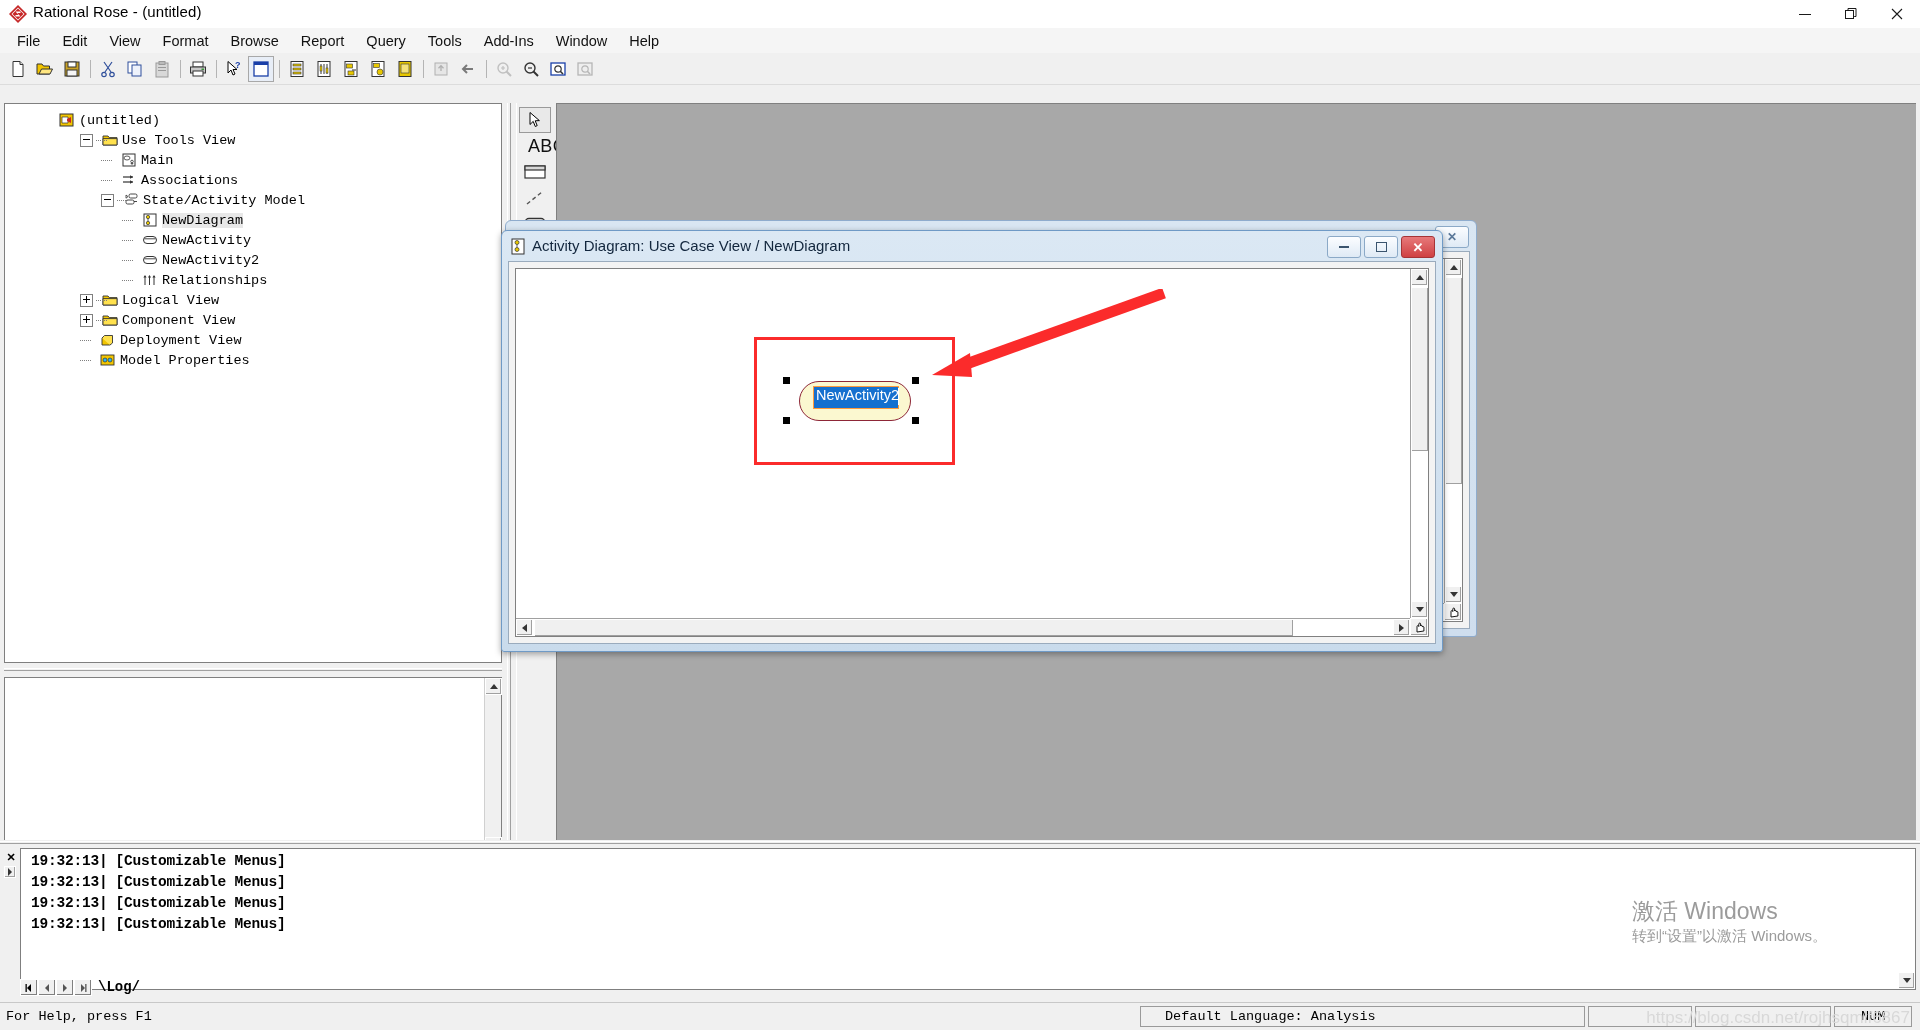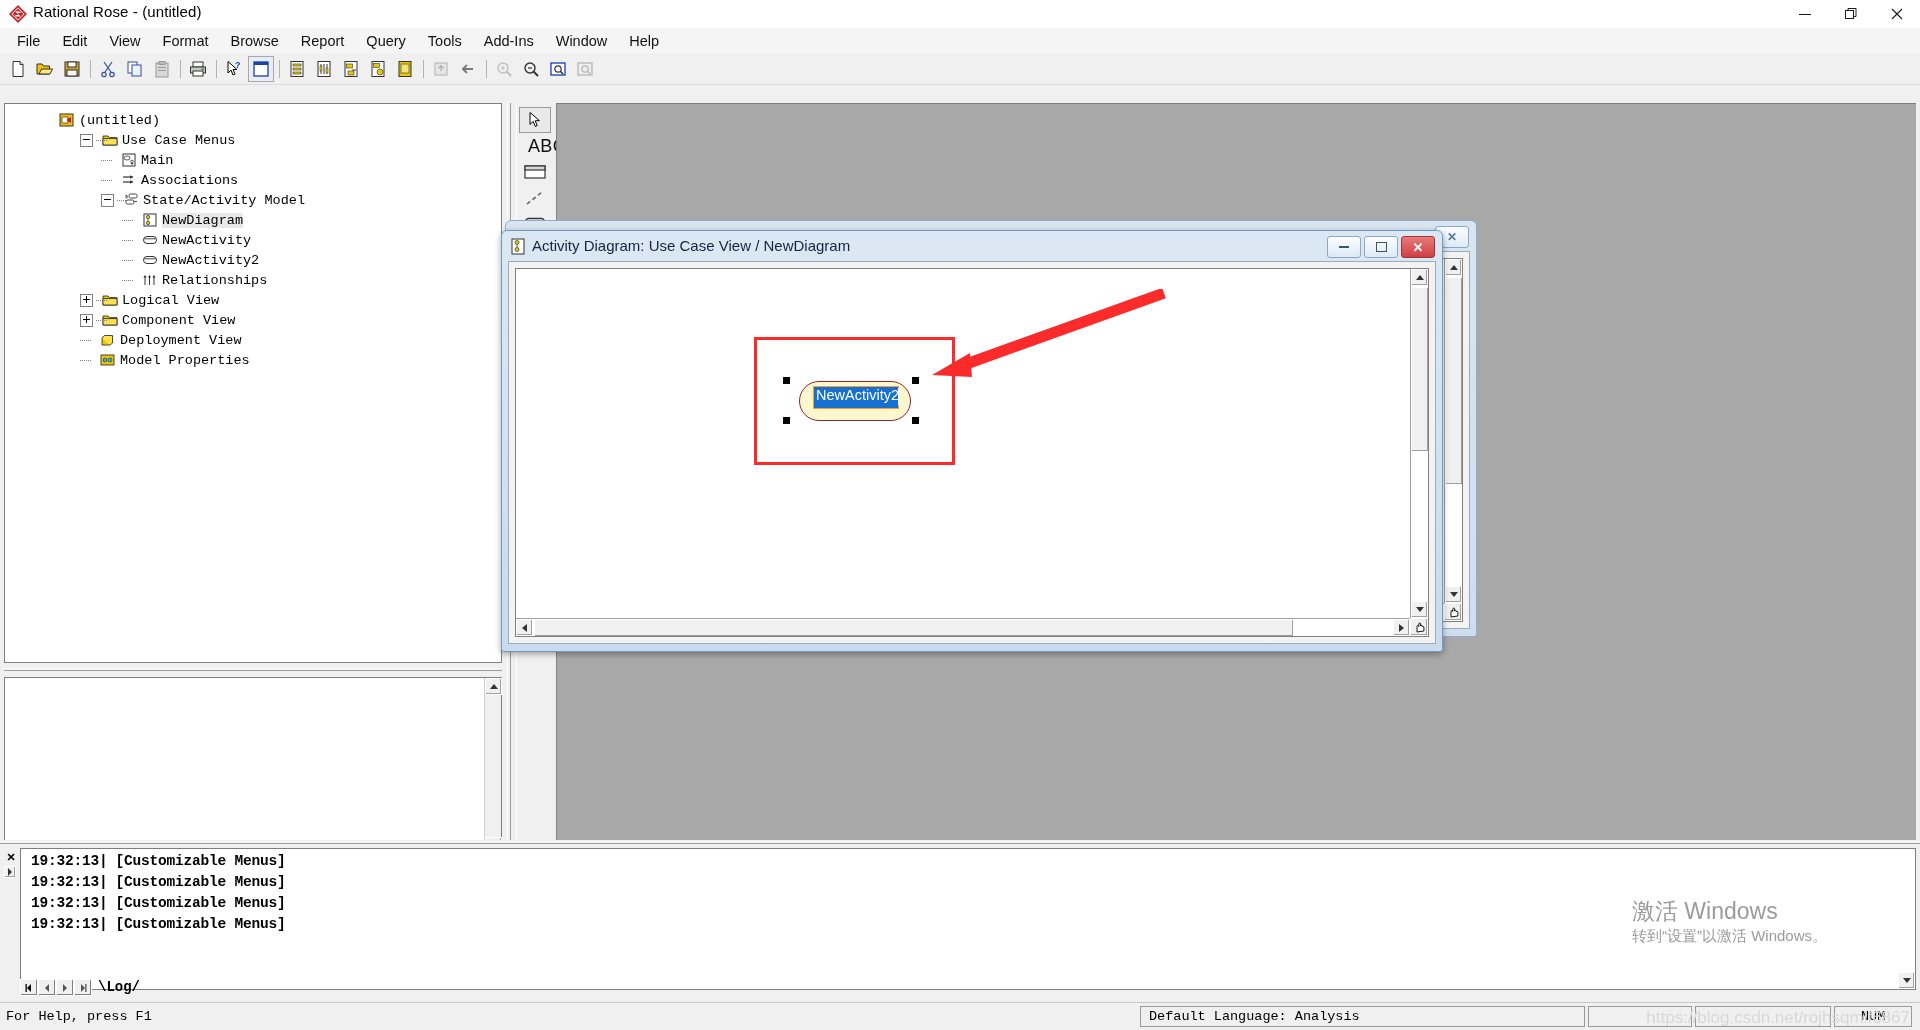--- a/index.html
+++ b/index.html
@@ -387,21 +387,21 @@
             <span class="tlabel">(untitled)</span>
           </div>
           <div class="tline">
             <span class="ind" style="width: 21px;"></span>
             <span class="exp"></span>
             <span class="dash" style="width: 6px;"></span>
             <span class="ico"><svg width="16" height="14" viewBox="0 0 16 14">
                 <path d="M1 12 V3 h5 l1.3 1.6 h7.7 V12 z" fill="#f2c500" stroke="#333" stroke-width=".9"></path>
                 <path d="M1 12 V5.6 h14 V12 z" fill="#ffe14d" stroke="#333" stroke-width=".9"></path>
               </svg></span>
-            <span class="tlabel">Use Case Menus</span>
+            <span class="tlabel">Use Tools View</span>
           </div>
           <div class="tline">
             <span class="ind" style="width: 42px;"></span>
             <span class="dash" style="width: 20px;"></span>
             <span class="ico"><svg width="16" height="14" viewBox="0 0 16 14">
                 <rect x="2" y="1" width="12" height="12" fill="#fff" stroke="#333"></rect>
                 <ellipse cx="6" cy="5" rx="3" ry="2" fill="none" stroke="#333" stroke-width=".8"></ellipse>
                 <circle cx="11" cy="8.5" r="1.3" fill="none" stroke="#333" stroke-width=".8"></circle>
                 <path d="M11 9.8 v2 M9.7 10.6 h2.6" stroke="#333" stroke-width=".8"></path>
               </svg></span>
@@ -771,21 +771,21 @@
             <rect x="7.2" y="1" width="1.3" height="8" fill="#555"></rect>
           </svg>
       </div>
       <div class="logtab">\Log/</div>
     </div>
   </div>
 
   <div class="statusbar">
     <div class="st-text" style="left:6px;">For Help, press F1</div>
     <div class="st-cell" style="left:1140px;width:445px;">
-      <span class="st-text" style="left:8px;top:2px;">Default Language: Analysis</span>
+      <span class="st-text" style="left:24px;top:2px;">Default Language: Analysis</span>
     </div>
     <div class="st-cell" style="left:1588px;width:104px;"></div>
     <div class="st-cell" style="left:1695px;width:136px;"></div>
     <div class="st-cell" style="left:1834px;width:78px;">
       <span class="st-text" style="left:26px;top:2px;">NUM</span>
     </div>
     <div class="wmurl">https://blog.csdn.net/rojhsqmlf6867</div>
   </div>
 
 </div>

